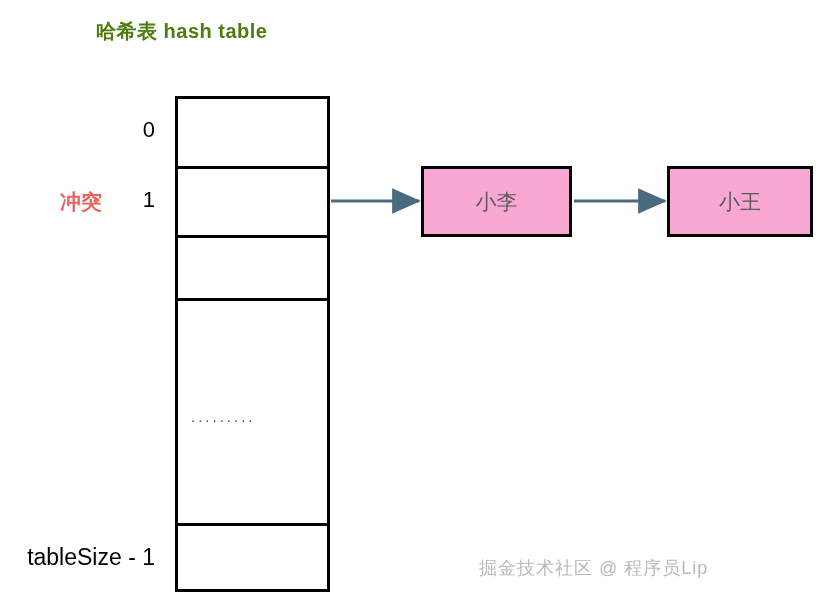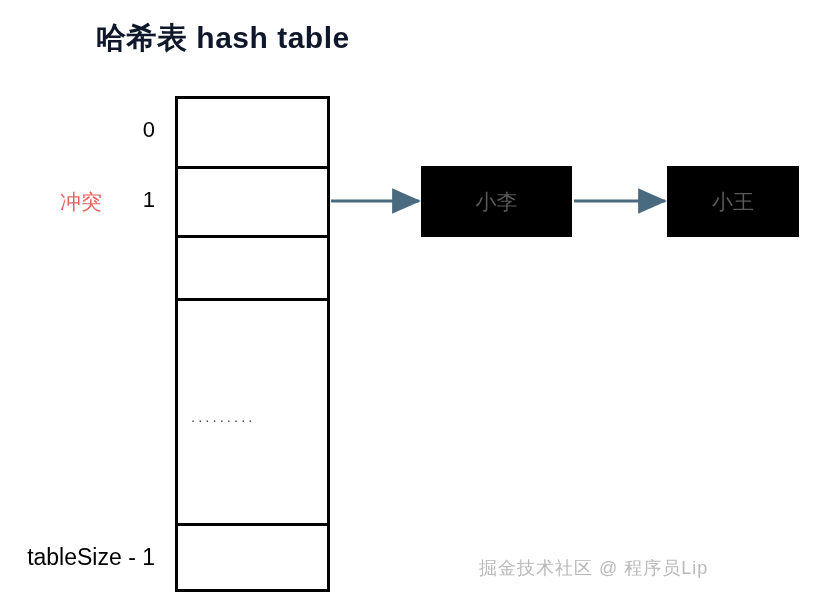--- a/index.html
+++ b/index.html
@@ -21,24 +21,24 @@
     left: 0; top: 0;
     width: 821px;
     height: 615px;
   }
 
   
   .title {
     position: absolute;
     left: 96px;
     top: 18px;
-    font-size: 30px;
+    font-size: 20px;
     font-weight: bold;
     letter-spacing: 0.5px;
-    color: #0f172a;
+    color: #4d7c0f;
     white-space: nowrap;
   }
 
   
   .table-col {
     position: absolute;
     left: 175px;
     top: 96px;
     width: 155px;
     height: 496px;
@@ -89,36 +89,37 @@
     font-size: 23px;
   }
 
   .collision-label {
     position: absolute;
     left: 60px;
     top: 188px;
     font-size: 21px;
     color: #e7645f;
     white-space: nowrap;
+    font-weight: bold;
   }
 
   
   .node {
     position: absolute;
     box-sizing: border-box;
     border: 3px solid #000000;
-    background: #000000;
+    background: #f9a8d4;
     display: flex;
     align-items: center;
     justify-content: center;
     font-size: 21px;
     color: #5a5a5a;
   }
   .node-1 { left: 421px; top: 166px; width: 151px; height: 71px; }
-  .node-2 { left: 667px; top: 166px; width: 132px; height: 71px; justify-content: center; }
+  .node-2 { left: 667px; top: 166px; width: 146px; height: 71px; justify-content: center; }
 
   
   .arrow-svg {
     position: absolute;
     left: 0; top: 0;
     width: 821px;
     height: 615px;
     overflow: visible;
     pointer-events: none;
   }

